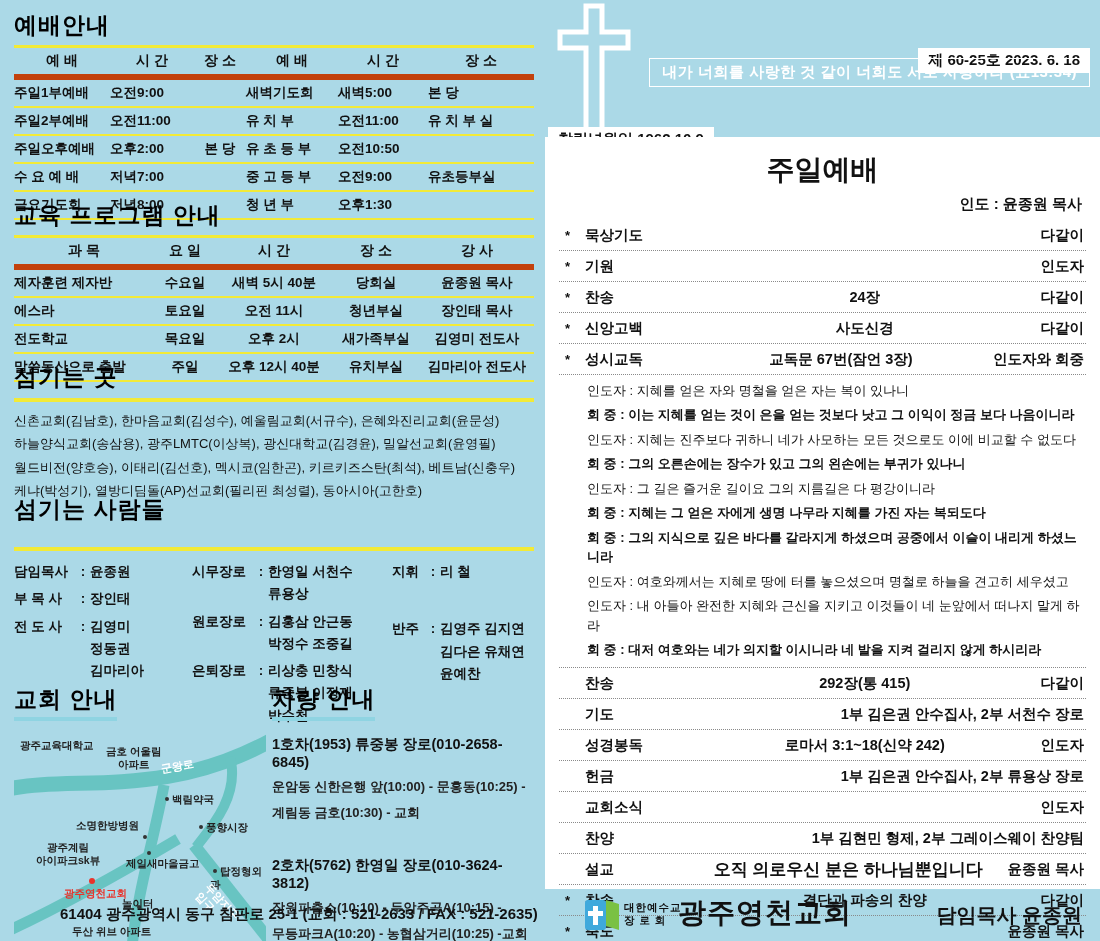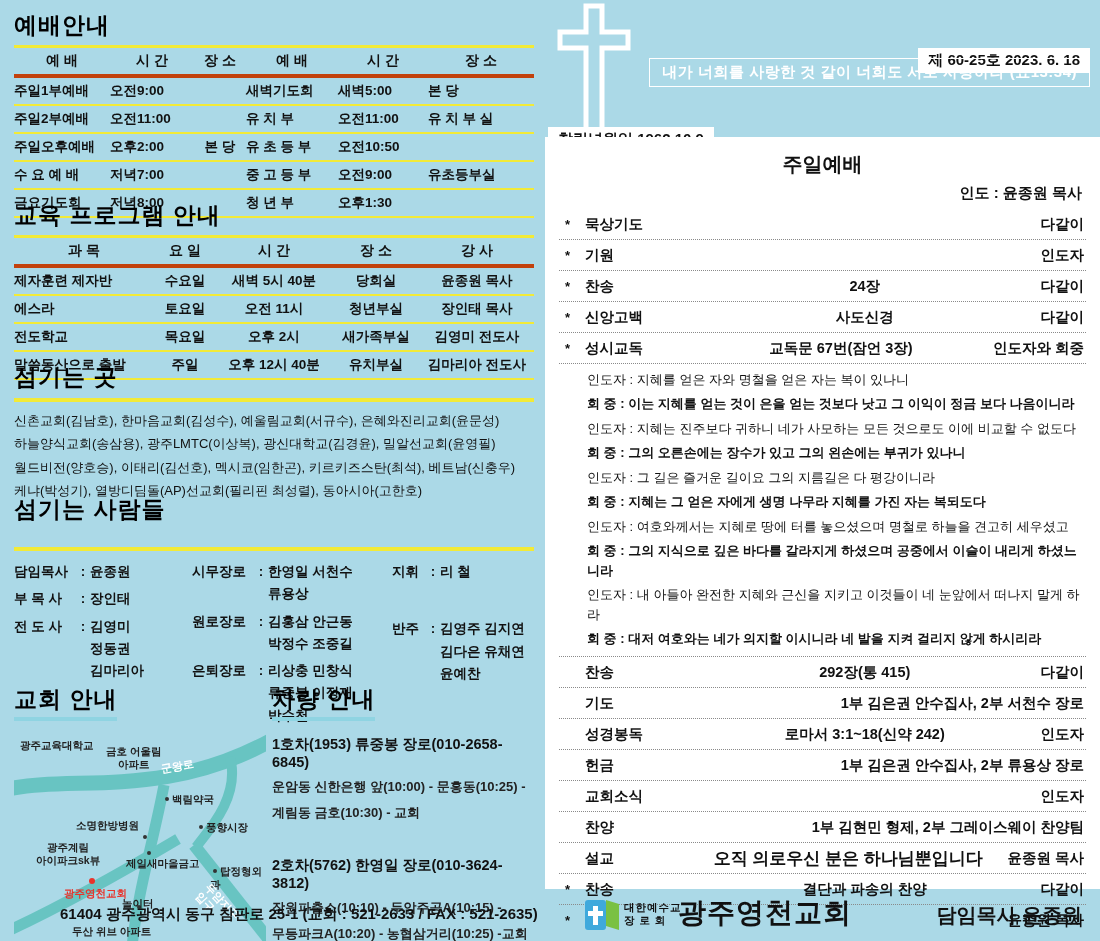--- a/index.html
+++ b/index.html
@@ -8,21 +8,21 @@
 
   
   .sec{position:absolute;}
   .sec-title{font-size:23px;font-weight:800;letter-spacing:1px;color:#000;}
   .yellow-rule{border-bottom:4px solid #f2ea37;}
   .teal-underline{display:inline-block;border-bottom:4px solid #8fd4e2;padding-bottom:2px;}
 
   
   .wgrid{display:grid;grid-template-columns:96px 84px 52px 92px 90px 1fr;}
   .egrid{display:grid;grid-template-columns:140px 62px 116px 88px 1fr;}
-  .thead{font-weight:800;font-size:14px;padding:4px 0;border-top:3px solid #f2ea37;border-bottom:4px solid #c2410c;margin-top:4px;}
+  .thead{font-weight:800;font-size:14px;padding:4px 0;border-top:3px solid #f2ea37;border-bottom:6px solid #c2410c;margin-top:4px;}
   .thead span{text-align:center;}
   .trow{font-weight:700;font-size:13.5px;padding:4px 0;border-bottom:2px solid #f2ea37;}
   .trow .cc{text-align:center;}
   .trow .cl{text-align:left;}
 
   
   .sp-text{font-size:13px;font-weight:400;line-height:1.8;white-space:pre-line;margin-top:7px;}
 
   
   .people-wrap{display:flex;margin-top:10px;}
@@ -52,21 +52,21 @@
   .bus-name{font-size:14.5px;font-weight:800;}
   .bus-route{font-size:13px;font-weight:600;line-height:2.0;white-space:pre-line;margin-top:4px;color:#222;}
   .bus + .bus{margin-top:30px;}
 
   
   .white-chip{position:absolute;background:#fff;font-weight:800;font-size:15px;padding:3px 10px;margin-top:28px;}
   .verse-box{position:absolute;border:1px solid #fff;color:#fff;font-weight:800;font-size:15px;padding:4px 12px;letter-spacing:.5px;}
 
   
   .panel{position:absolute;left:545px;top:137px;width:555px;height:752px;background:#ffffff;box-sizing:border-box;padding:6px 14px 0 14px;}
-  .panel-title{text-align:center;font-size:20px;font-weight:800;margin:8px 0 2px 0;}
+  .panel-title{text-align:center;font-size:28px;font-weight:800;margin:8px 0 2px 0;}
   .panel-leader{text-align:right;font-size:15px;font-weight:800;padding:4px 4px 6px 0;}
   .order-row{display:grid;grid-template-columns:20px 104px 1fr auto;align-items:center;min-height:30px;font-size:14.5px;font-weight:700;border-bottom:1px dotted #8a8a8a;padding:0 2px 0 6px;}
   .order-row .star{font-size:13px;}
   .order-row .mid{text-align:center;}
   .order-row .mid.big{font-size:17px;font-weight:800;}
   .order-row .right{text-align:right;}
   #order2 .order-row:last-child{border-bottom:none;}
   .reading{border-bottom:1px dotted #8a8a8a;padding:3px 0 5px 0;}
   .reading-line{font-size:13px;font-weight:500;padding:2.5px 0 2.5px 28px;line-height:1.5;}
   .reading-line.bold{font-weight:800;}
@@ -352,22 +352,22 @@
       </div>
 
     <div class="reading">
 
     <div class="reading-line">인도자 : 지혜를 얻은 자와 명철을 얻은 자는 복이 있나니</div>
         <div class="reading-line bold">회  중 : 이는 지혜를 얻는 것이 은을 얻는 것보다 낫고 그 이익이 정금 보다 나음이니라</div>
         <div class="reading-line">인도자 : 지혜는 진주보다 귀하니 네가 사모하는 모든 것으로도 이에 비교할 수 없도다</div>
         <div class="reading-line bold">회  중 : 그의 오른손에는 장수가 있고 그의 왼손에는 부귀가 있나니</div>
         <div class="reading-line">인도자 : 그 길은 즐거운 길이요 그의 지름길은 다 평강이니라</div>
         <div class="reading-line bold">회  중 : 지혜는 그 얻은 자에게 생명 나무라 지혜를 가진 자는 복되도다</div>
+        <div class="reading-line bold">회  중 : 그의 지식으로 깊은 바다를 갈라지게 하셨으며 공중에서 이슬이 내리게 하셨느니라</div>
         <div class="reading-line">인도자 : 여호와께서는 지혜로 땅에 터를 놓으셨으며 명철로 하늘을 견고히 세우셨고</div>
-        <div class="reading-line bold">회  중 : 그의 지식으로 깊은 바다를 갈라지게 하셨으며 공중에서 이슬이 내리게 하셨느니라</div>
         <div class="reading-line">인도자 : 내 아들아 완전한 지혜와 근신을 지키고 이것들이 네 눈앞에서 떠나지 말게 하라</div>
         <div class="reading-line bold">회  중 : 대저 여호와는 네가 의지할 이시니라 네 발을 지켜 걸리지 않게 하시리라</div>
       </div>
 
     <div id="order2">
 
     <div class="order-row">
           <span class="star"></span>
           <span class="item">찬송</span>
           <span class="mid">292장(통 415)</span>

